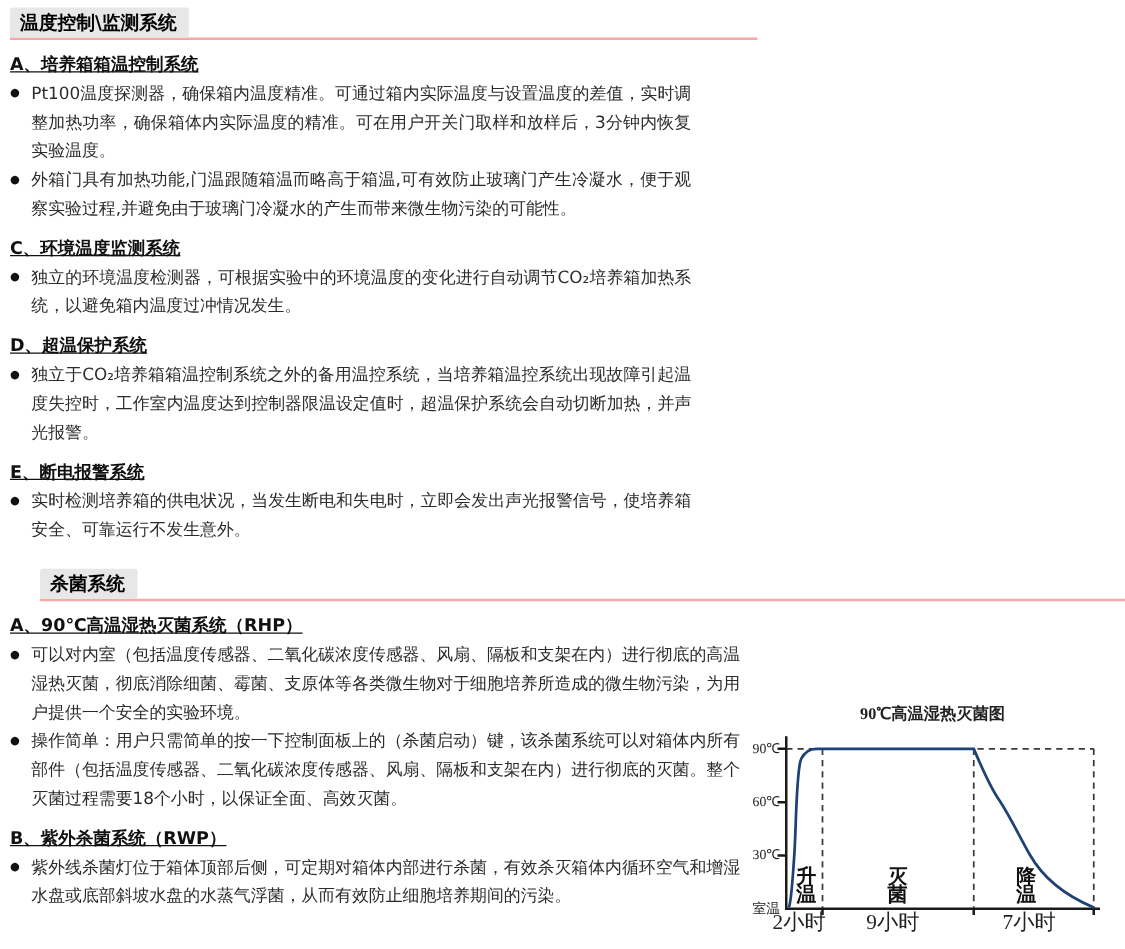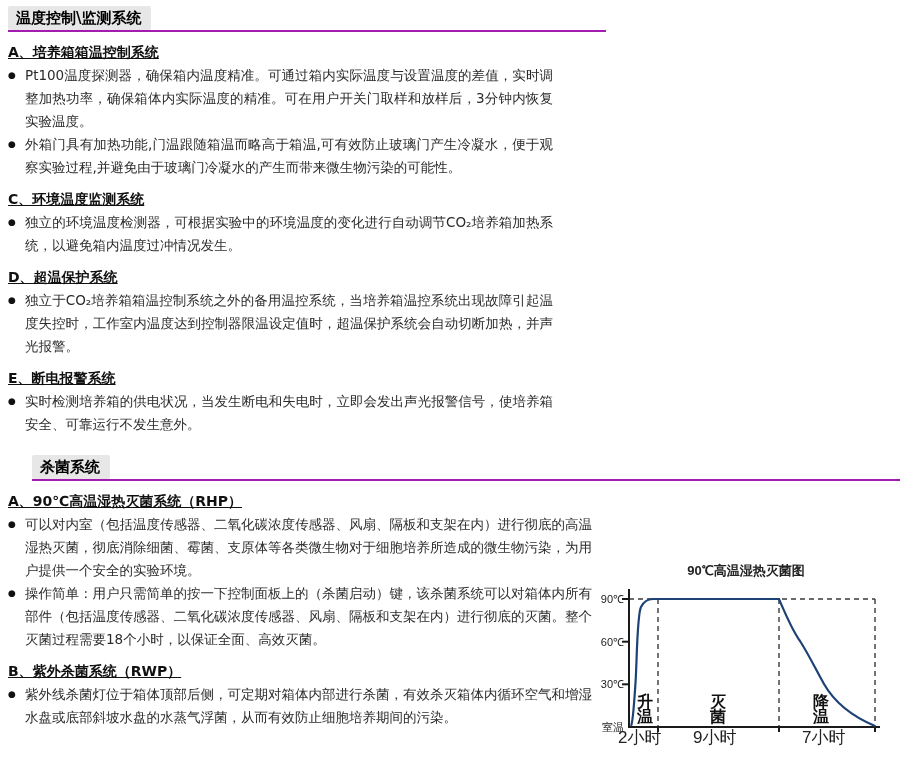--- a/index.html
+++ b/index.html
@@ -7,21 +7,21 @@
   body {
     background:#ffffff;
     font-family:"DejaVu Sans","Liberation Sans",sans-serif;
     color:#2b2b2b;
     position:relative;
     overflow:hidden;
   }
   .page { position:relative; width:900px; height:759px; padding:6px 0 0 8px; }
 
   
-  .sec-header { border-bottom:2px solid #a21caf; }
+  .sec-header { border-bottom:2px solid #fca5a5; }
   .sec-header.w1 { width:598px; }
   .sec-header.w2 { width:886px;margin-left:24px; }
   .sec-title {
     display:inline-block;
     background:#e7e7e7;
     color:#000;
     font-weight:bold;
     font-size:15px;
     line-height:18px;
     padding:3px 10px 3px 8px;
@@ -44,21 +44,21 @@
   .dot { flex:none; width:17px; font-size:9px; line-height:23px; color:#111; }
   .btxt { flex:1; text-align:justify; }
 
   .sec2 { margin-top:19px; }
 
   
   .chart {
     position:absolute;
     left:586px; top:558px;
     width:308px; height:200px;
-    font-family:Liberation Sans, sans-serif;
+    font-family:Liberation Serif, serif;
   }
   .chart-title {
     position:absolute; left:30px; top:4px; width:260px;
     text-align:center; font-size:13px; font-weight:600; color:#222;
   }
   .chart svg { position:absolute; left:0; top:0; }
   .ylab {
     position:absolute; left:0; width:38px;
     text-align:right; font-size:11px; color:#222; line-height:14px;
   }

